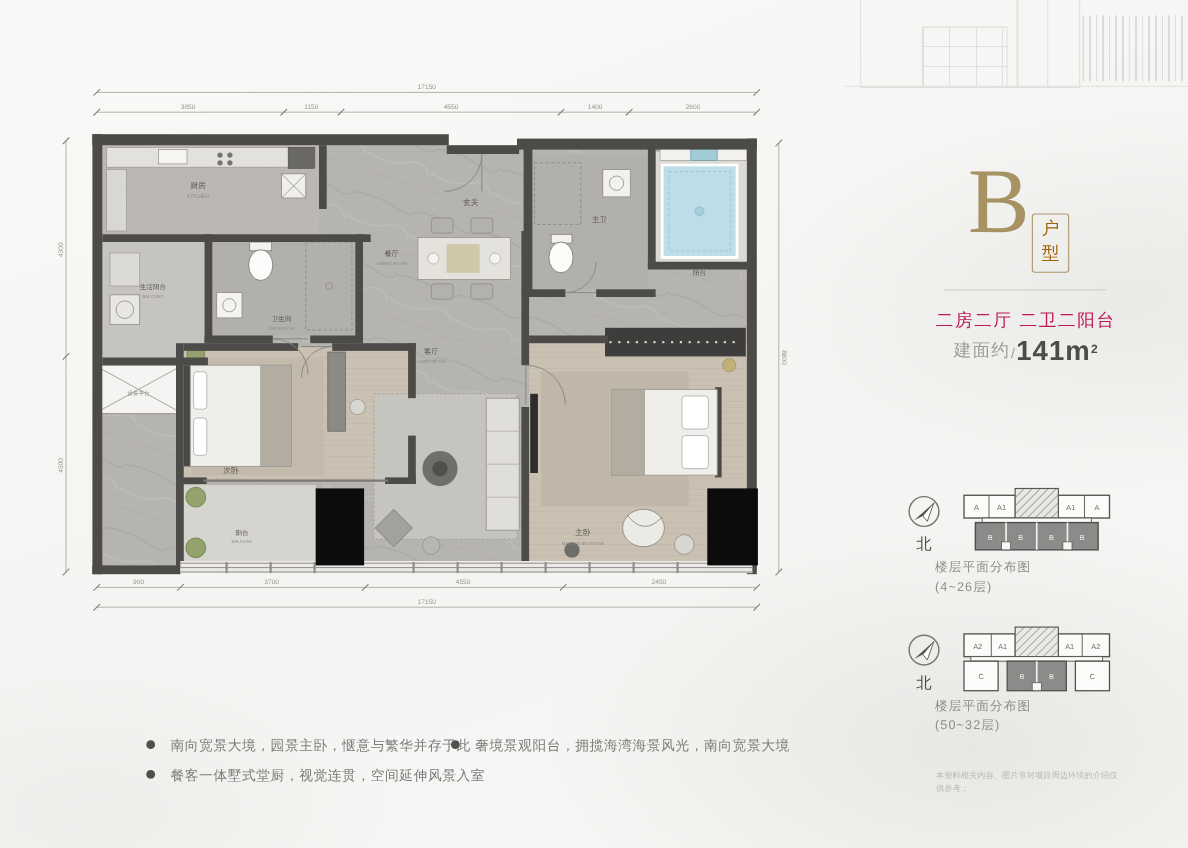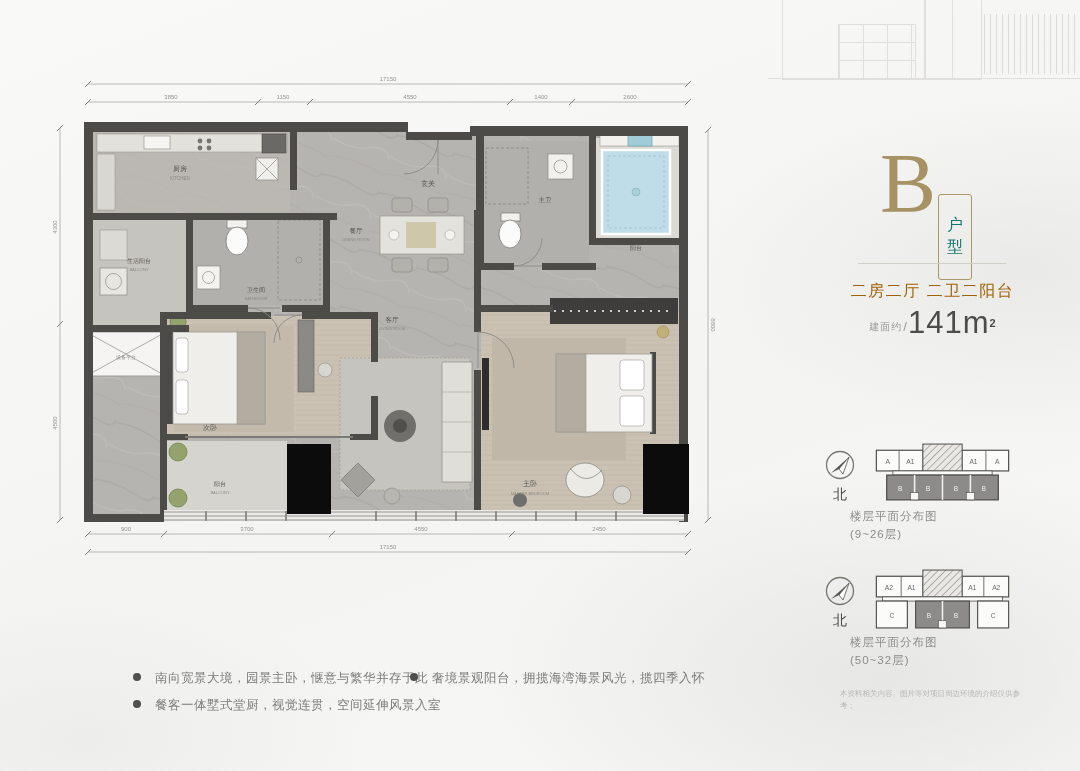--- a/index.html
+++ b/index.html
@@ -22,37 +22,37 @@
       repeating-linear-gradient(0deg,#dddcda 0 1px,transparent 1px 18px),
       repeating-linear-gradient(90deg,#dddcda 0 1px,transparent 1px 24px);
   }
   .deco .stripes{
     background:repeating-linear-gradient(90deg,#d8d7d5 0 1.5px,transparent 1.5px 6px);
   }
   
   .type-letter{left:880px;top:142px;font-size:84px;line-height:1;color:#a69263;
     font-family:"Liberation Serif","DejaVu Serif",serif;font-weight:400;letter-spacing:0;}
   .type-box{left:938px;top:194px;width:28px;height:46px;border:1px solid #ab9768;border-radius:3px;
-    color:#0f766e;font-size:16px;line-height:1.4;text-align:center;padding:19px 2px;box-sizing:content-box;}
+    color:#a16207;font-size:16px;line-height:1.4;text-align:center;padding:3px 2px;box-sizing:content-box;}
   .hr{left:858px;top:263px;width:148px;height:1px;background:#d2cfc9;}
-  .layout-line{left:845px;top:281px;width:175px;text-align:center;color:#a16207;
+  .layout-line{left:845px;top:281px;width:175px;text-align:center;color:#be185d;
     font-size:16px;letter-spacing:1.5px;}
   .area-line{left:845px;top:305px;width:175px;text-align:center;color:#4c4c4a;}
-  .area-line .lbl{font-size:10px;color:#9b9b99;letter-spacing:1px;vertical-align:3px;}
+  .area-line .lbl{font-size:16px;color:#9b9b99;letter-spacing:1px;vertical-align:3px;}
   .area-line .slash{font-size:13px;color:#9b9b99;vertical-align:2px;margin:0 1px;}
-  .area-line .val{font-size:31px;font-weight:normal;letter-spacing:1px;}
+  .area-line .val{font-size:25px;font-weight:bold;letter-spacing:1px;}
   .area-line sup{font-size:11px;font-weight:bold;}
   
   .dist{width:210px;height:122px;}
   .dist .north{position:absolute;left:0;top:6px;width:40px;height:58px;}
   .dist .bsvg{position:absolute;left:50px;top:0;}
   .dist .cap{position:absolute;left:30px;top:66px;width:180px;text-align:left;
     color:#8d8c8a;font-size:11.5px;line-height:1.55;letter-spacing:1px;}
   .disclaimer{left:836px;top:684px;width:196px;color:#b8b7b5;font-size:7.5px;line-height:1.6;}
-  .disclaimer p{margin:4px;}
+  .disclaimer p{margin:15px;}
   
   ul.features{list-style:none;margin:0;padding:0;}
   ul.features li{position:relative;padding-left:22px;margin-bottom:10px;
     color:#7b7b79;font-size:12.5px;letter-spacing:.5px;white-space:nowrap;}
   ul.features li:before{content:"";position:absolute;left:0;top:3px;width:8px;height:8px;
     border-radius:50%;background:#4f4f4d;}
   .feat-col1{left:133px;top:670px;}
   .feat-col2{left:410px;top:670px;}
   svg text{font-family:"Liberation Sans","DejaVu Sans",sans-serif;}
 </style>
@@ -342,21 +342,21 @@
     </g>
     <g font-size="6.5" fill="#f0f0ee" text-anchor="middle">
       <text x="25" y="47">B</text>
       <text x="52" y="47">B</text>
       <text x="79" y="47">B</text>
       <text x="106" y="47">B</text>
     </g>
   </svg>
   <div class="cap">
     <div>楼层平面分布图</div>
-    <div>(9~26层)</div>
+    <div>(4~26层)</div>
   </div>
 </div>
 
 <div class="abs dist" style="left:820px;top:568px;">
   <div class="north">
     <svg width="40" height="58" viewBox="0 0 40 58">
       <circle cx="20" cy="17" r="13.5" fill="none" stroke="#77756f" stroke-width="1.3"></circle>
       <path d="M11,25 L29,9 L19,21 Z" fill="#55534d"></path>
       <path d="M19,21 L29,9 L23,26 Z" fill="#ffffff" stroke="#55534d" stroke-width=".8"></path>
       <text x="20" y="51" font-size="14" fill="#4a4946" text-anchor="middle">北</text>
@@ -402,14 +402,14 @@
 
 <div class="abs disclaimer">
   <p>本资料相关内容、图片等对项目周边环境的介绍仅供参考；</p>
 </div>
 
 <ul class="abs features feat-col1">
   <li>南向宽景大境，园景主卧，惬意与繁华并存于此</li>
   <li>餐客一体墅式堂厨，视觉连贯，空间延伸风景入室</li>
 </ul>
 <ul class="abs features feat-col2">
-  <li>奢境景观阳台，拥揽海湾海景风光，揽四季入怀</li>
+  <li>奢境景观阳台，拥揽海湾海景风光，南向宽景大境</li>
 </ul>
 
 </body></html>

